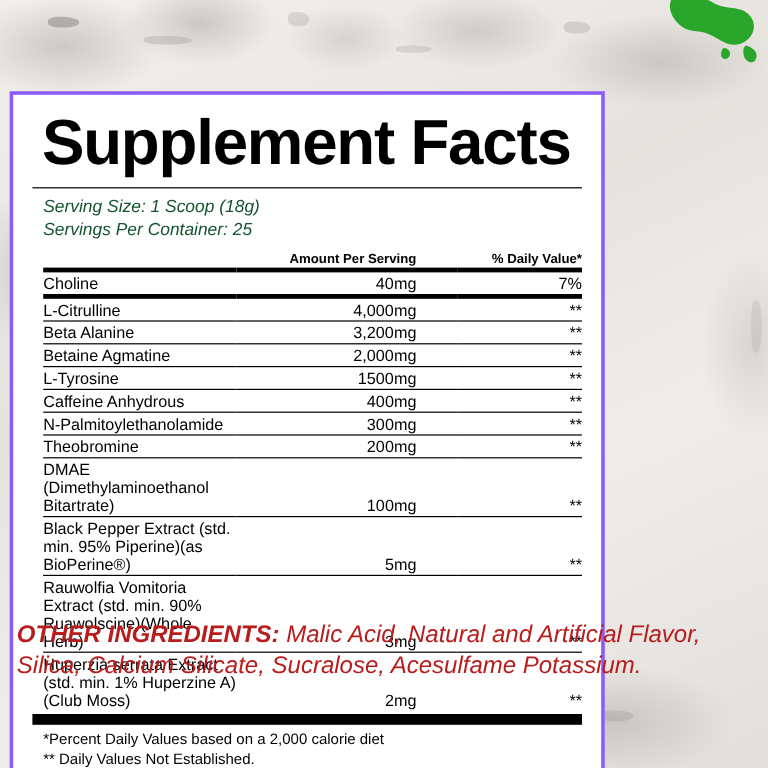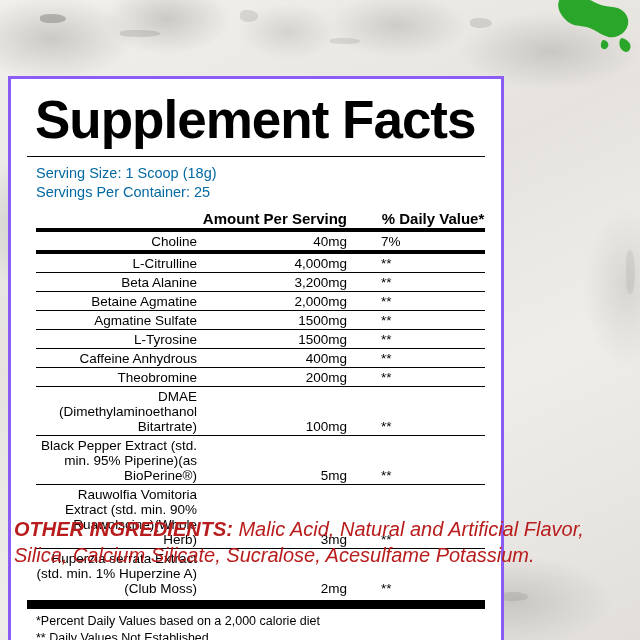--- a/index.html
+++ b/index.html
@@ -67,46 +67,47 @@
     font-weight: bold;
     font-size: 53px;
     line-height: 1.0;
     letter-spacing: -1px;
     color: #000;
     margin: 4px 0 10px 8px;
   }
 
   .serving {
     font-size: 14.5px;
-    color: #0369a1;
+    color: #14532d;
     margin-left: 9px;
     line-height: 1.28;
+    font-style: italic;
   }
   .rule-thick{ border-top: 9px solid #000; }
   .rule-1px  { border-top: 1px solid #000; }
 
   table.facts {
     width: 100%;
     border-collapse: collapse;
     font-size: 13.5px;
     color: #000;
     margin-left: 9px;
     width: calc(100% - 9px);
   }
   table.facts td, table.facts th {
     padding: 1.5px 0;
     vertical-align: bottom;
   }
-  .col-name   { text-align: right; }
+  .col-name   { text-align: left; }
   .col-amt    { text-align: right; width: 150px; padding-right: 34px !important; }
-  .col-dv     { width: 104px; }
+  .col-dv     { text-align: right; width: 104px; }
 
   .hdr th {
     font-weight: bold;
-    font-size: 15px;
+    font-size: 11px;
     padding-bottom: 3px;
   }
   .hdr .col-name { font-weight: normal; }
 
   .row-line td { border-top: 1px solid #000; }
   .thickline td { border-top: 4px solid #000; }
 
   .footnotes {
     font-size: 12.5px;
     line-height: 1.32;
@@ -185,32 +186,32 @@
         <td class="col-name">Beta Alanine</td>
         <td class="col-amt">3,200mg</td>
         <td class="col-dv">**</td>
       </tr>
       <tr class="row-line">
         <td class="col-name">Betaine Agmatine</td>
         <td class="col-amt">2,000mg</td>
         <td class="col-dv">**</td>
       </tr>
       <tr class="row-line">
-        <td class="col-name">Agmatine Sulfate</td>
-        <td class="col-amt">1500mg</td>
-        <td class="col-dv">**</td>
-      </tr>
-      <tr class="row-line">
         <td class="col-name">L-Tyrosine</td>
         <td class="col-amt">1500mg</td>
         <td class="col-dv">**</td>
       </tr>
       <tr class="row-line">
         <td class="col-name">Caffeine Anhydrous</td>
         <td class="col-amt">400mg</td>
+        <td class="col-dv">**</td>
+      </tr>
+      <tr class="row-line">
+        <td class="col-name">N-Palmitoylethanolamide</td>
+        <td class="col-amt">300mg</td>
         <td class="col-dv">**</td>
       </tr>
       <tr class="row-line">
         <td class="col-name">Theobromine</td>
         <td class="col-amt">200mg</td>
         <td class="col-dv">**</td>
       </tr>
       <tr class="row-line">
         <td class="col-name">DMAE (Dimethylaminoethanol Bitartrate)</td>
         <td class="col-amt">100mg</td>

